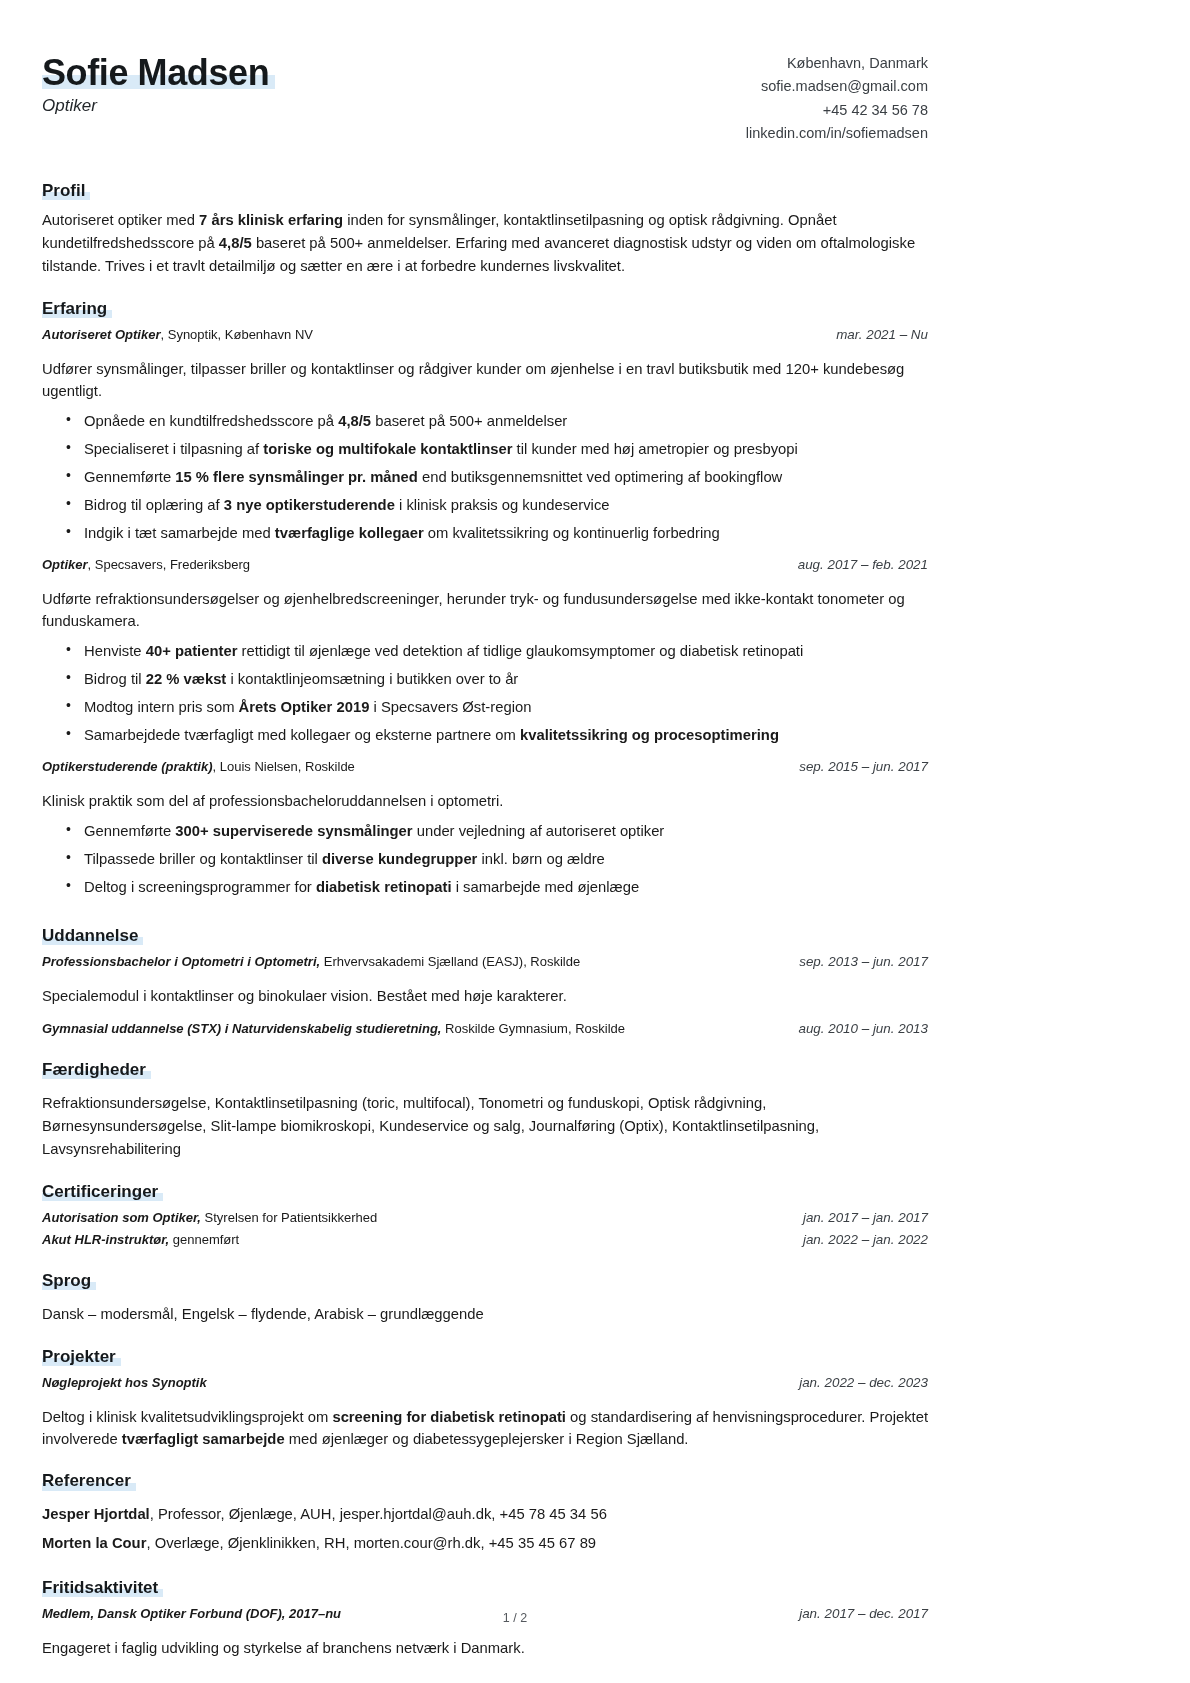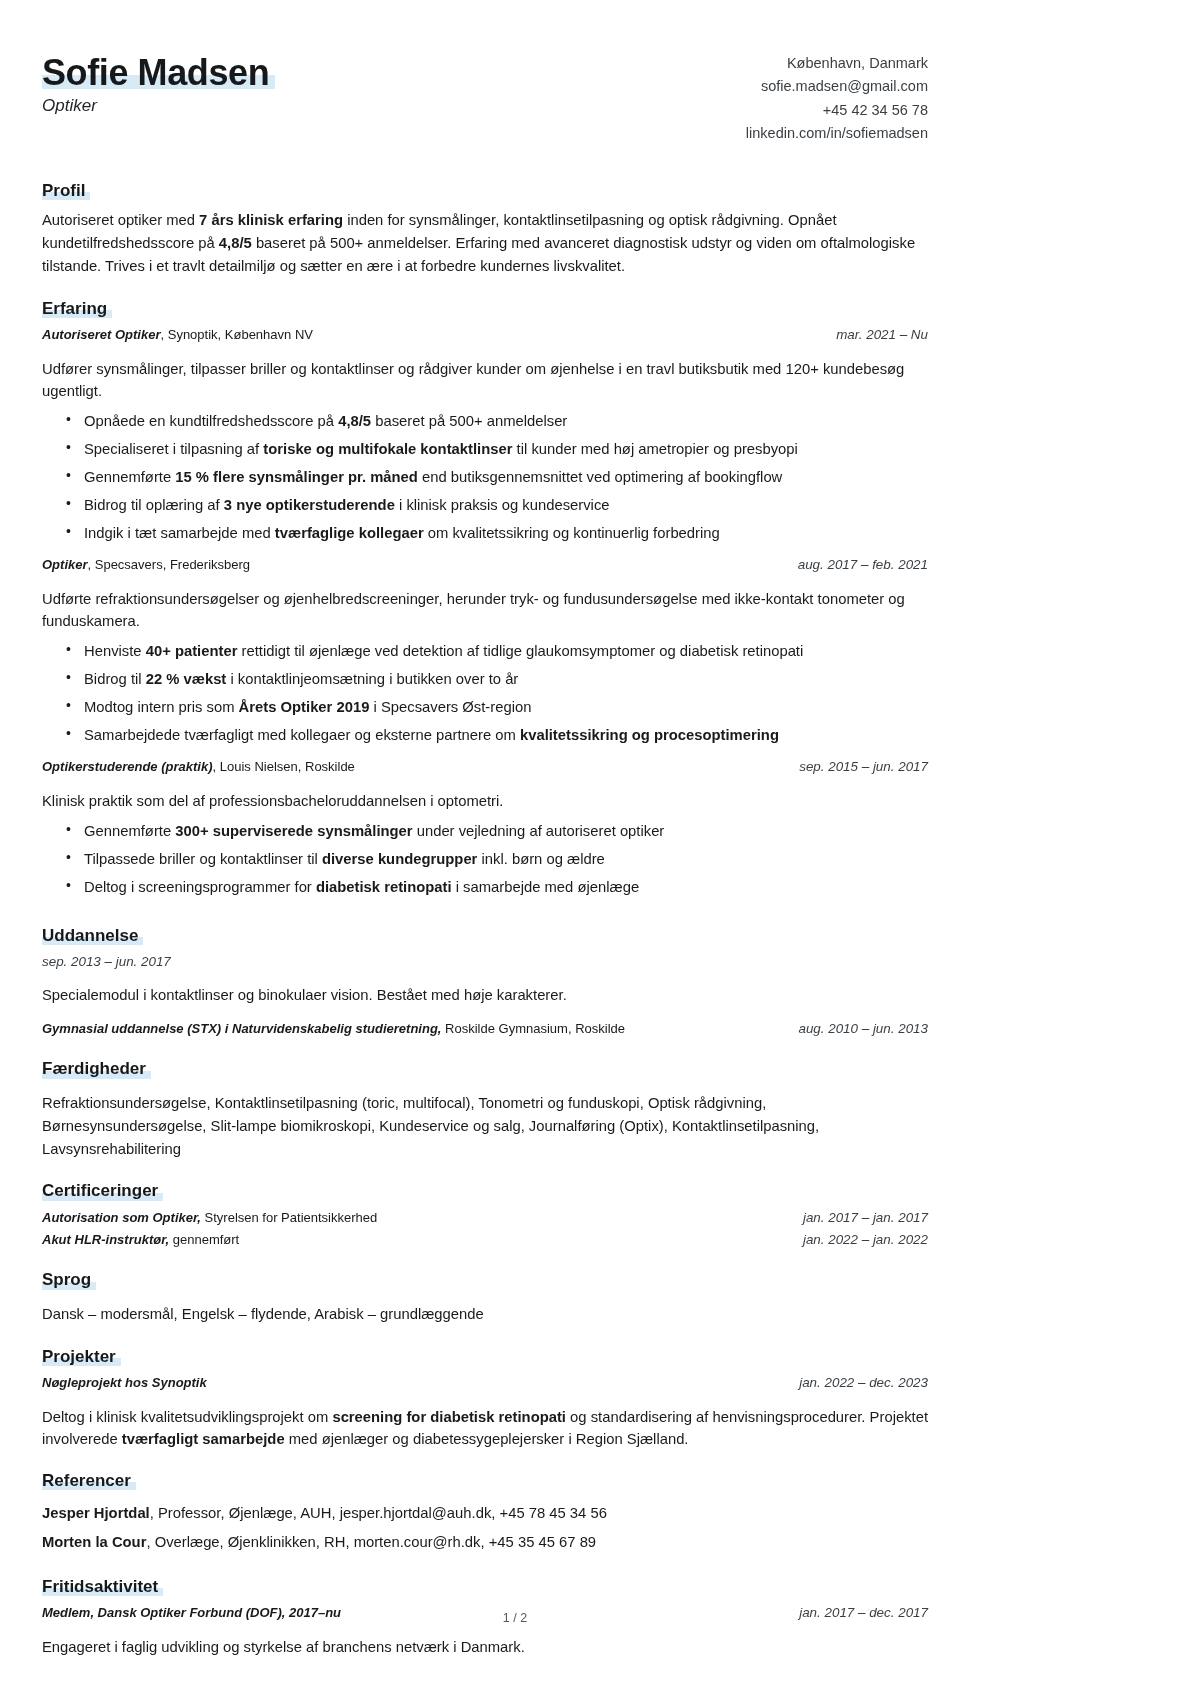--- a/index.html
+++ b/index.html
@@ -225,20 +225,21 @@
         <li><span>Deltog i screeningsprogrammer for </span><b>diabetisk retinopati</b><span> i samarbejde med øjenlæge</span></li>
       </ul>
     </div>
   </div>
 
   <div class="section">
     <div class="section-title">Uddannelse</div>
 
     <div class="entry" style="margin-bottom:12px;">
       <div class="entry-head">
+        <div class="entry-heading"><span class="role">Professionsbachelor i Optometri i Optometri,</span><span class="where"> Erhvervsakademi Sjælland (EASJ), Roskilde</span></div>
         <div class="entry-date">sep. 2013 – jun. 2017</div>
       </div>
       <p class="entry-desc">Specialemodul i kontaktlinser og binokulaer vision. Bestået med høje karakterer.</p>
     </div>
 
     <div class="entry">
       <div class="entry-head">
         <div class="entry-heading"><span class="role">Gymnasial uddannelse (STX) i Naturvidenskabelig studieretning,</span><span class="where"> Roskilde Gymnasium, Roskilde</span></div>
         <div class="entry-date">aug. 2010 – jun. 2013</div>
       </div>

